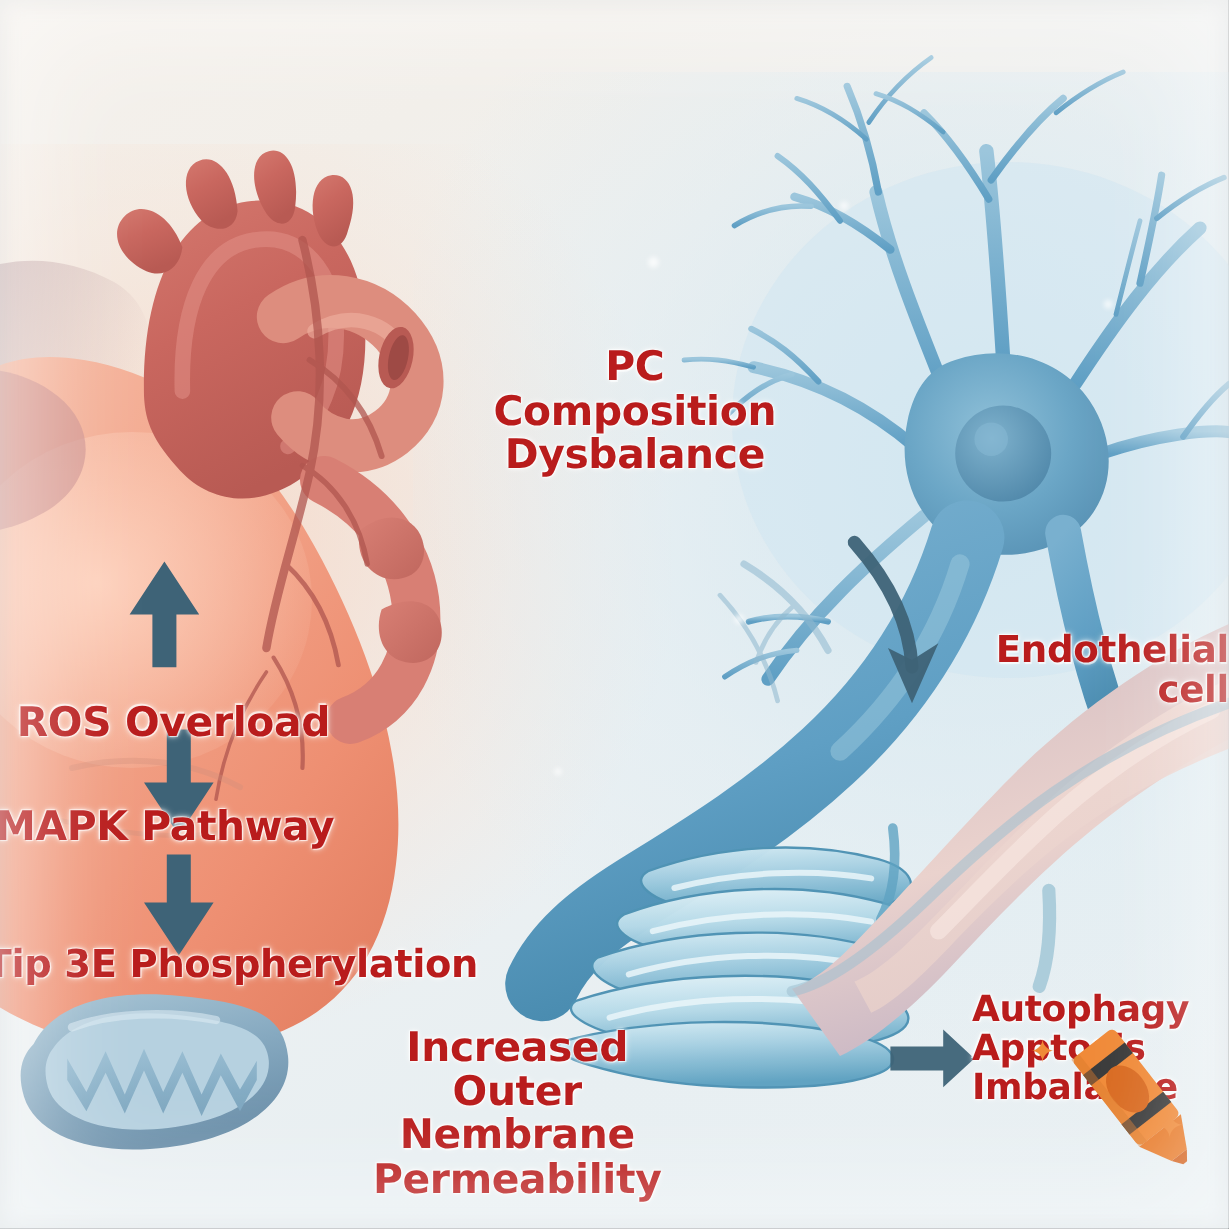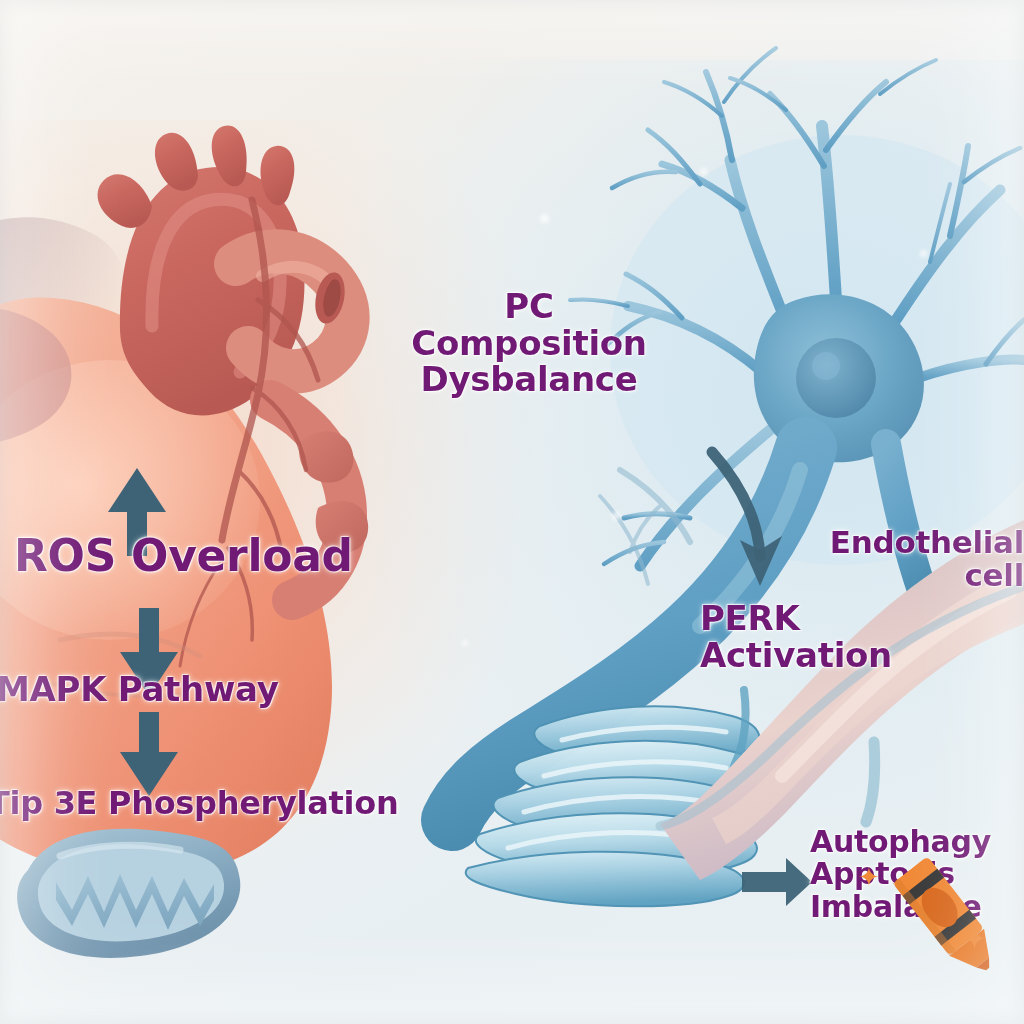--- a/index.html
+++ b/index.html
@@ -13,29 +13,29 @@
     background:linear-gradient(150deg,#f5f1ec 0%,#f2efea 18%,#eef1f2 46%,#e8eff2 72%,#e9f0f3 100%);}
   .bg-warm{position:absolute;left:-60px;top:120px;width:620px;height:740px;
     background:radial-gradient(ellipse at 35% 45%,rgba(246,214,196,.85) 0%,rgba(247,226,212,.45) 45%,rgba(247,233,224,0) 72%);}
   .bg-cool{position:absolute;right:-80px;top:60px;width:760px;height:820px;
     background:radial-gradient(ellipse at 62% 40%,rgba(206,229,240,.75) 0%,rgba(221,236,243,.42) 48%,rgba(230,240,245,0) 76%);}
   .bg-vig{position:absolute;inset:0;pointer-events:none;
     box-shadow:inset 0 0 90px 24px rgba(255,255,255,.5), inset 0 0 16px 2px rgba(160,170,175,.22);}
   .bg-spark{position:absolute;border-radius:50%;background:rgba(255,255,255,.75);filter:blur(2px);}
 
   
-  .lbl{position:absolute;color:#701a75;font-weight:700;line-height:1.08;
+  .lbl{position:absolute;color:#b91c1c;font-weight:700;line-height:1.08;
        letter-spacing:-.3px;white-space:pre-line;
        text-shadow:0 0 3px rgba(255,255,255,.95),0 0 6px rgba(255,255,255,.8),
                    1px 1px 0 rgba(255,255,255,.6),-1px -1px 0 rgba(255,255,255,.6);}
   #title{left:0;right:0;top:24px;text-align:center;font-size:43px;font-weight:700;
          line-height:1.18;color:#1b2a1e;letter-spacing:-.6px;
          text-shadow:0 0 4px rgba(255,255,255,.9),0 1px 2px rgba(255,255,255,.7);}
   #lbl-g3p{left:88px;top:404px;font-size:54px;font-weight:700;letter-spacing:0px;}
-  #lbl-ros{left:14px;top:532px;font-size:44px;}
+  #lbl-ros{left:14px;top:584px;font-size:34px;}
   #lbl-mapk{left:-4px;top:671px;font-size:34px;}
   #lbl-tip3e{left:-12px;top:786px;font-size:32px;}
   #lbl-pc{left:386px;top:288px;font-size:34px;text-align:center;width:286px;}
   #lbl-perk{left:700px;top:600px;font-size:34px;}
   #lbl-endo{left:800px;top:526px;font-size:31px;text-align:right;width:224px;}
   #lbl-inc{left:300px;top:855px;font-size:34px;text-align:center;width:262px;}
   #lbl-auto{left:810px;top:826px;font-size:30px;}
 
   
   svg.layer{position:absolute;left:0;top:0;width:1024px;height:1024px;overflow:visible;}
@@ -344,24 +344,25 @@
 
   <div id="title">Glycerophospholipid Signaling Axis
 in Vascular Dementia</div>
 
   <div class="lbl" id="lbl-ros">ROS Overload</div>
   <div class="lbl" id="lbl-mapk">MAPK Pathway</div>
   <div class="lbl" id="lbl-tip3e">Tip 3E Phospherylation</div>
   <div class="lbl" id="lbl-pc">PC
 Composition
 Dysbalance</div>
-  <div class="lbl" id="lbl-perk">PERK
-Activation</div>
   <div class="lbl" id="lbl-endo">Endothelial
 cell</div>
+  <div class="lbl" id="lbl-inc">Increased
+Outer Nembrane
+Permeability</div>
   <div class="lbl" id="lbl-auto">Autophagy
 Apptosis
 Imbalance</div>
 
   <div id="crayon">
     <span class="spark" style="left:-28px;top:12px;font-size:26px;">✦</span>
     <span class="spark" style="left:76px;top:72px;font-size:30px;">✦</span>
     <svg width="118" height="128" viewBox="0 0 118 128">
       <g transform="rotate(-38 59 64)">
 

